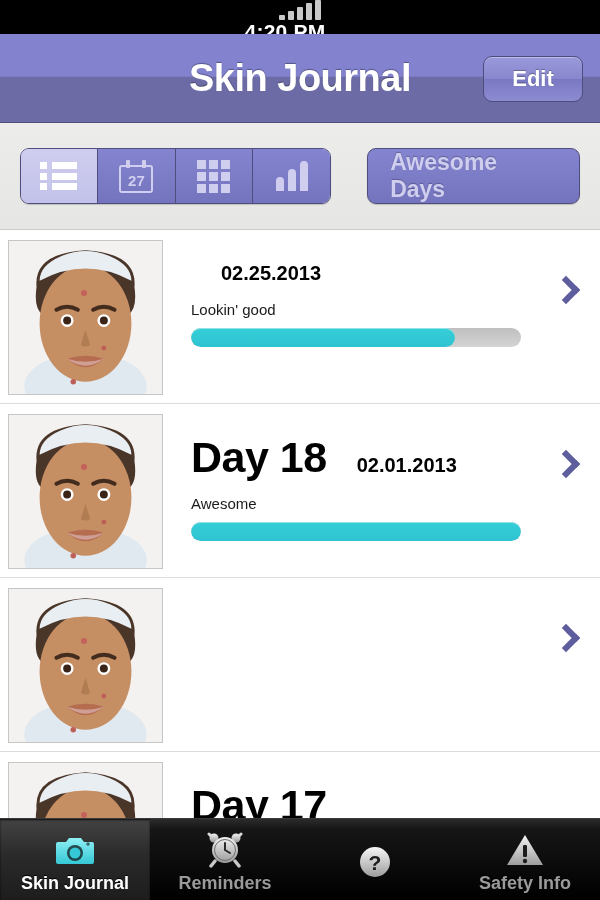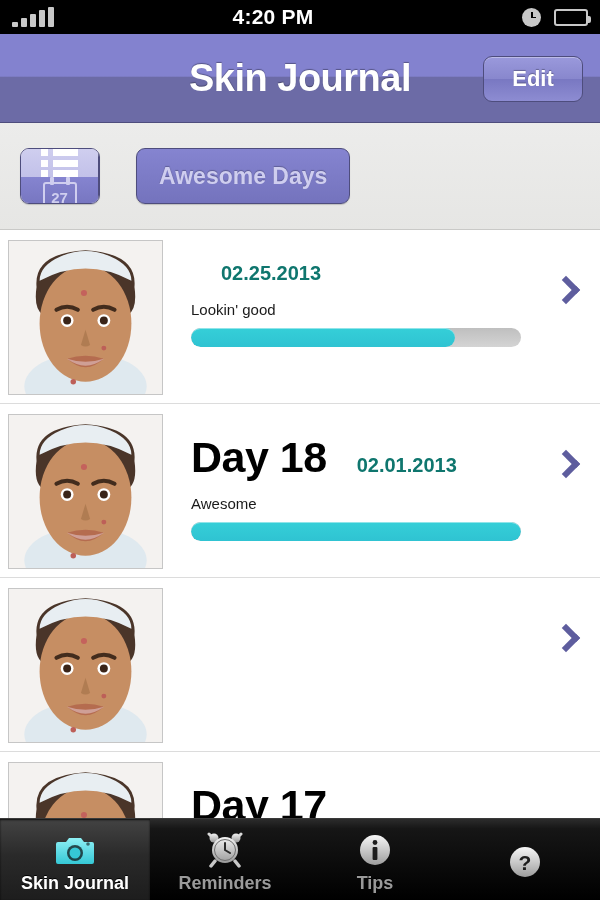--- a/index.html
+++ b/index.html
@@ -9,20 +9,21 @@
     background:#ffffff;
     overflow:hidden;
     position:relative;
   }
 
   
   .statusbar{
     position:absolute; top:0; left:0; width:600px; height:34px;
     background:#000; display:flex; align-items:center;
     padding:0 12px;
+    flex-direction:column;
   }
   .sb-left{ display:flex; align-items:flex-end; gap:3px; height:20px; }
   .sb-bar{ width:6px; background:#c8c8c8; border-radius:1px; }
   .sb-center{
     flex:1; text-align:center; color:#fff;
     font-size:21px; font-weight:bold; letter-spacing:0.2px;
     margin-left:-30px;
   }
   .sb-right{ display:flex; align-items:center; gap:13px; }
   .sb-clock{
@@ -76,21 +77,20 @@
   .toolbar{
     position:absolute; top:123px; left:0; width:600px; height:107px;
     background:linear-gradient(to bottom,#ececeb 0%,#e6e6e4 100%);
     border-bottom:1px solid #c9c9c7;
     display:flex; align-items:center; padding:0 20px;
   }
   .segmented{
     display:flex; height:56px; border-radius:9px; overflow:hidden;
     border:1px solid #4e4d7d;
     box-shadow:0 1px 1px rgba(0,0,0,0.18);
-    flex-direction:column;
   }
   .seg{
     width:78px; display:flex; align-items:center; justify-content:center;
     background:linear-gradient(to bottom,#8584d0 0%,#7473bd 100%);
     border-right:1px solid #4e4d7d; cursor:pointer;
   }
   .seg:last-child{ border-right:none; }
   .seg.active{
     background:linear-gradient(to bottom,#cfceef 0%,#c2c1e9 100%);
   }
@@ -141,21 +141,21 @@
     border:1px solid #c6c6c6; background:#fff; overflow:hidden;
   }
   .thumb svg{ display:block; width:100%; height:100%; }
   .row-body{ flex:1; padding:22px 0 0 28px; position:relative; }
   .row-top{ display:flex; align-items:baseline; }
   .row-day{
     font-size:43px; font-weight:bold; color:#000; letter-spacing:-0.5px;
     line-height:1;
   }
   .row-date{
-    margin-left:30px; font-size:20px; font-weight:bold; color:#0f766e;
+    margin-left:30px; font-size:20px; font-weight:bold; color:#000000;
   }
   .row-note{ margin-top:16px; font-size:15px; color:#1a1a1a; }
   .bar-track{
     margin-top:10px; width:330px; height:19px; border-radius:10px;
     background:linear-gradient(to bottom,#bfbfbf 0%,#d4d4d4 100%);
     position:relative; overflow:hidden;
   }
   .bar-fill{
     position:absolute; left:0; top:0; height:100%; border-radius:10px;
     background:linear-gradient(to bottom,#35cfd8 0%,#2fc3d2 100%);
@@ -434,46 +434,46 @@
         <circle cx="30" cy="6" r="4.5" fill="url(#ag)"></circle>
         <circle cx="19" cy="18" r="13" fill="url(#ag)"></circle>
         <circle cx="19" cy="18" r="10.5" fill="none" stroke="#6e6e6e" stroke-width="1"></circle>
         <path d="M19 11v7l5 3" stroke="#2a2a2a" stroke-width="2" fill="none" stroke-linecap="round"></path>
         <path d="M9 29 L5 34 M29 29 L33 34" stroke="#c8c8c8" stroke-width="3.5" stroke-linecap="round"></path>
       </svg>
     </span>
     <span class="tab-label">Reminders</span>
   </div>
 
-  <div class="tab">
-    <span class="tab-ico">
-      <svg width="36" height="36" viewBox="0 0 36 36">
-        <defs>
-            <linearGradient id="ig" x1="0" y1="0" x2="0" y2="1">
-          <stop offset="0" stop-color="#f6f6f6"></stop>
-              <stop offset="1" stop-color="#9d9d9d"></stop>
-        </linearGradient>
-          </defs>
-        <circle cx="18" cy="18" r="15" fill="url(#ig)"></circle>
-        <circle cx="18" cy="10.5" r="2.4" fill="#1d1d1d"></circle>
-        <rect x="15.6" y="15" width="4.8" height="13" rx="1" fill="#1d1d1d"></rect>
-      </svg>
-    </span>
-    <span class="tab-label">Tips</span>
-  </div>
 
   <div class="tab">
     <span class="tab-ico">
       <svg width="36" height="36" viewBox="0 0 36 36">
         <defs>
             <linearGradient id="qg" x1="0" y1="0" x2="0" y2="1">
           <stop offset="0" stop-color="#f6f6f6"></stop>
               <stop offset="1" stop-color="#9d9d9d"></stop>
         </linearGradient>
           </defs>
         <circle cx="18" cy="18" r="15" fill="url(#qg)"></circle>
         <text x="18" y="26" font-family="Liberation Sans, sans-serif" font-size="21" font-weight="bold" fill="#1d1d1d" text-anchor="middle">?</text>
       </svg>
     </span>
   </div>
 
+  <div class="tab">
+    <span class="tab-ico">
+      <svg width="38" height="34" viewBox="0 0 38 34">
+        <defs>
+            <linearGradient id="wg" x1="0" y1="0" x2="0" y2="1">
+          <stop offset="0" stop-color="#f6f6f6"></stop>
+              <stop offset="1" stop-color="#9d9d9d"></stop>
+        </linearGradient>
+          </defs>
+        <path d="M19 2 L37 32 H1 Z" fill="url(#wg)"></path>
+        <rect x="17" y="12" width="4" height="12" rx="1.2" fill="#1d1d1d"></rect>
+        <circle cx="19" cy="28" r="2.2" fill="#1d1d1d"></circle>
+      </svg>
+    </span>
+    <span class="tab-label">Safety Info</span>
+  </div>
 
 </div>
 
 </body></html>

